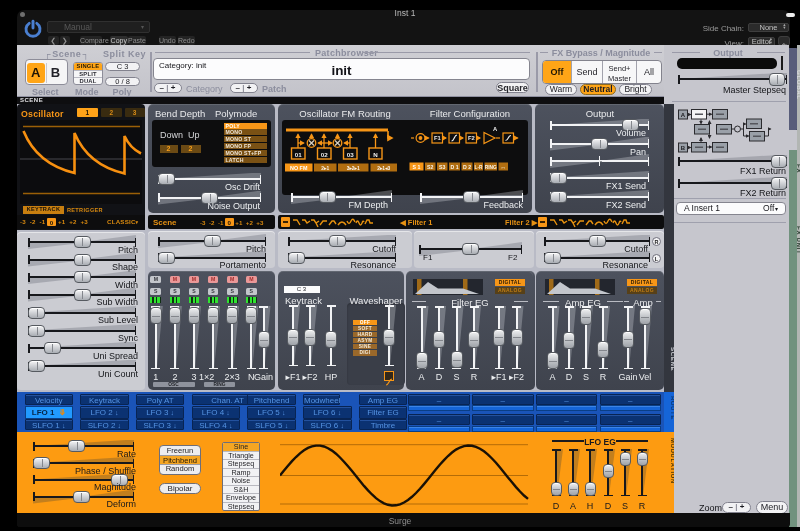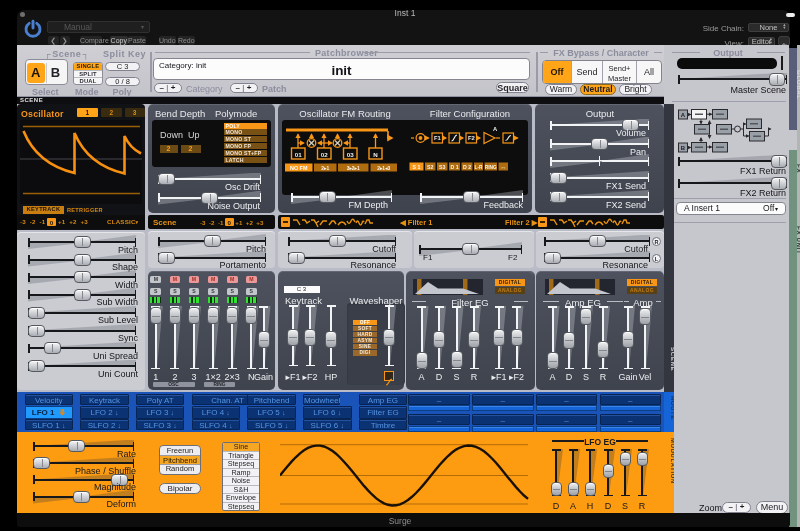--- a/index.html
+++ b/index.html
@@ -66,21 +66,21 @@
 <div class="abs" style="left:362px;top:51.5px;width:168px;height:1.5px;background:#9a9aa8"></div>
 <div class="abs" style="left:153px;top:58px;width:377px;height:21.5px;background:#fcfcfd;border:1px solid #85858f;border-radius:4px"></div>
 <div class="abs" style="left:159px;top:61px;font-size:8px;color:#15151a">Category: init</div>
 <div class="abs" style="left:250px;top:62.5px;width:183px;text-align:center;font-size:13.5px;font-weight:bold;color:#131318">init</div>
 <div class="pill" style="left:153.5px;top:83px;width:28px;height:10px;border-radius:6px;font-size:8px;line-height:8px;font-weight:bold">–<span style="color:#8a8a96">&nbsp;|&nbsp;</span>+</div>
 <div class="pill" style="left:229.5px;top:83px;width:28px;height:10px;border-radius:6px;font-size:8px;line-height:8px;font-weight:bold">–<span style="color:#8a8a96">&nbsp;|&nbsp;</span>+</div>
 <div class="lbl abs" style="left:186px;top:84.5px;font-size:9px;font-weight:normal">Category</div>
 <div class="lbl abs" style="left:262px;top:84.5px;font-size:9px;font-weight:bold">Patch</div>
 <div class="pill" style="left:496px;top:81.5px;width:33px;height:11.5px;border-radius:7px;font-size:9px;line-height:10px;color:#26262c;font-weight:bold">Square</div>
 <div class="abs" style="left:536px;top:52px;width:1.5px;height:40px;background:#9a9aa8"></div>
-<div class="lbl abs" style="left:546px;top:48.5px;width:110px;text-align:center;font-size:9px;font-weight:bold">FX Bypass / Character</div>
+<div class="lbl abs" style="left:546px;top:48.5px;width:110px;text-align:center;font-size:9px;font-weight:bold">FX Bypass / Magnitude</div>
 <div class="abs" style="left:540px;top:51.5px;width:8px;height:1.5px;background:#9a9aa8"></div>
 <div class="abs" style="left:654px;top:51.5px;width:8px;height:1.5px;background:#9a9aa8"></div>
 <div class="abs" style="left:542px;top:60px;width:120px;height:23.5px;background:#f7f7f8;border:1px solid #83838d;border-radius:4px;overflow:hidden;display:flex">
     <div style="width:28px;background:#ffa517;color:#1f1605;font-size:9px;font-weight:bold;text-align:center;line-height:22px">Off</div>
     <div style="width:31px;color:#26262c;font-size:9px;text-align:center;line-height:22px;border-left:1px solid #a2a2ac">Send</div>
     <div style="width:34px;color:#26262c;font-size:7.5px;text-align:center;line-height:1.35;border-left:1px solid #a2a2ac;padding-top:3px">Send+<br>Master</div>
     <div style="flex:1;color:#26262c;font-size:9px;text-align:center;line-height:22px;border-left:1px solid #a2a2ac">All</div>
   </div>
 <div class="pill" style="left:545px;top:84px;width:32px;height:10.5px;font-size:8.5px;line-height:9.5px">Warm</div>
 <div class="pill" style="left:580px;top:84px;width:36px;height:10.5px;font-size:8.5px;line-height:9.5px;background:#ffa517;font-weight:bold;border-color:#8d6a20">Neutral</div>
@@ -90,21 +90,21 @@
 <div class="lbl abs" style="left:698px;top:48.5px;width:60px;text-align:center;font-size:9px;font-weight:bold">Output</div>
 <div class="abs" style="left:672px;top:51.5px;width:28px;height:1.5px;background:#9a9aa8"></div>
 <div class="abs" style="left:757px;top:51.5px;width:28px;height:1.5px;background:#9a9aa8"></div>
 <div class="abs" style="left:677px;top:57.5px;width:100px;height:11.5px;background:#0b0b0b;border-radius:5px"></div>
 <div class="abs" style="left:781px;top:56px;width:2px;height:14px;background:#1a1a1a"></div>
 <div style="position:absolute;left:678px;top:72.5px;width:109px;height:6.5px;background:rgba(138,141,150,.55);clip-path:polygon(0 100%,100% 0,100% 100%)"></div>
 <div style="position:absolute;left:678px;top:78px;width:109px;height:2px;background:#17181c"></div>
 <div style="position:absolute;left:678px;top:74.5px;width:1.5px;height:9px;background:#17181c"></div>
 <div style="position:absolute;left:785.5px;top:74.5px;width:1.5px;height:9px;background:#17181c"></div>
 <div class="hh" style="left:769.1px;top:72.5px;width:16px;height:13px"></div>
-<div style="position:absolute;left:638px;top:84.5px;width:148px;text-align:right;font-size:9px;color:#141519">Master Scene</div>
+<div style="position:absolute;left:638px;top:84.5px;width:148px;text-align:right;font-size:9px;color:#141519">Master Stepseq</div>
 <div class="abs" style="left:672px;top:101px;width:114px;height:1px;background:#9fa0ad"></div>
 <svg class="abs" style="left:676px;top:106px" width="112" height="54" viewBox="0 0 112 54">
 <defs>
       <marker id="ar" markerWidth="4" markerHeight="4" refX="3" refY="2" orient="auto">
         <path d="M0,0 L4,2 L0,4 z" fill="#2a2a2e"></path>
       </marker>
     </defs>
 <g stroke="#2a2a2e" stroke-width="1" fill="none">
 <rect x="2.5" y="4" width="9" height="9" fill="#9aa0a8"></rect>
 <rect x="15.5" y="3.5" width="15" height="9.5" fill="#f4f4f5"></rect>
@@ -560,21 +560,21 @@
 <div style="position:absolute;left:193.0px;top:306px;width:2px;height:63px;background:#f2f3f5"></div>
 <div style="position:absolute;left:189.5px;top:306px;width:9px;height:1.5px;background:#f2f3f5"></div>
 <div style="position:absolute;left:189.5px;top:367.5px;width:9px;height:1.5px;background:#f2f3f5"></div>
 <div class="vh" style="left:188.0px;top:307.4px;width:12px;height:17px"></div>
 <div style="position:absolute;left:180.0px;top:372.5px;width:28px;text-align:center;font-size:9px;color:#eceef0;line-height:1;white-space:nowrap">3</div>
 <div style="position:absolute;left:214.1px;top:306px;width:6px;height:63px;background:rgba(210,214,220,.32);clip-path:polygon(0 0,100% 0,0 100%)"></div>
 <div style="position:absolute;left:212.1px;top:306px;width:2px;height:63px;background:#f2f3f5"></div>
 <div style="position:absolute;left:208.6px;top:306px;width:9px;height:1.5px;background:#f2f3f5"></div>
 <div style="position:absolute;left:208.6px;top:367.5px;width:9px;height:1.5px;background:#f2f3f5"></div>
 <div class="vh" style="left:207.1px;top:307.4px;width:12px;height:17px"></div>
-<div style="position:absolute;left:199.1px;top:372.5px;width:28px;text-align:center;font-size:9px;color:#eceef0;line-height:1;white-space:nowrap">1×2</div>
+<div style="position:absolute;left:199.1px;top:372.5px;width:28px;font-size:9px;color:#eceef0;line-height:1;white-space:nowrap">1×2</div>
 <div style="position:absolute;left:233.2px;top:306px;width:6px;height:63px;background:rgba(210,214,220,.32);clip-path:polygon(0 0,100% 0,0 100%)"></div>
 <div style="position:absolute;left:231.2px;top:306px;width:2px;height:63px;background:#f2f3f5"></div>
 <div style="position:absolute;left:227.7px;top:306px;width:9px;height:1.5px;background:#f2f3f5"></div>
 <div style="position:absolute;left:227.7px;top:367.5px;width:9px;height:1.5px;background:#f2f3f5"></div>
 <div class="vh" style="left:226.2px;top:307.4px;width:12px;height:17px"></div>
 <div style="position:absolute;left:218.2px;top:372.5px;width:28px;text-align:center;font-size:9px;color:#eceef0;line-height:1;white-space:nowrap">2×3</div>
 <div style="position:absolute;left:252.3px;top:306px;width:6px;height:63px;background:rgba(210,214,220,.32);clip-path:polygon(0 0,100% 0,0 100%)"></div>
 <div style="position:absolute;left:250.3px;top:306px;width:2px;height:63px;background:#f2f3f5"></div>
 <div style="position:absolute;left:246.8px;top:306px;width:9px;height:1.5px;background:#f2f3f5"></div>
 <div style="position:absolute;left:246.8px;top:367.5px;width:9px;height:1.5px;background:#f2f3f5"></div>

